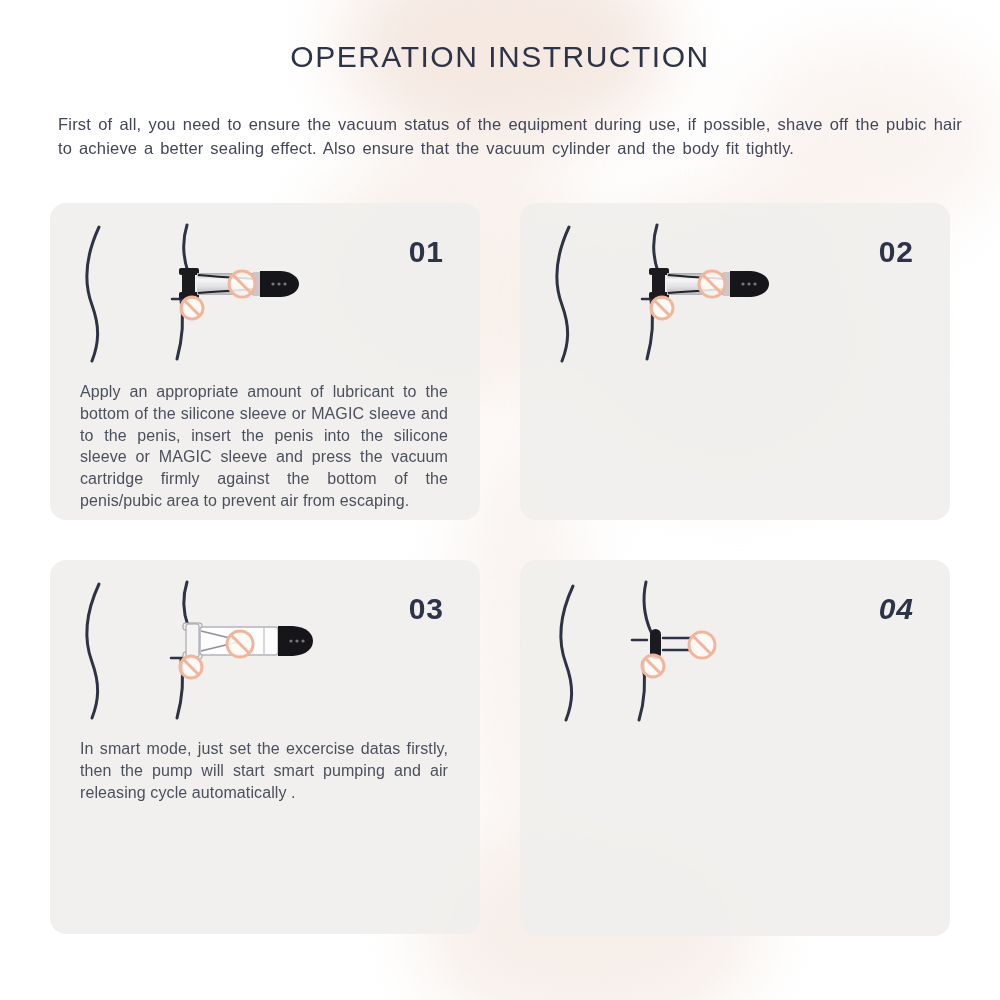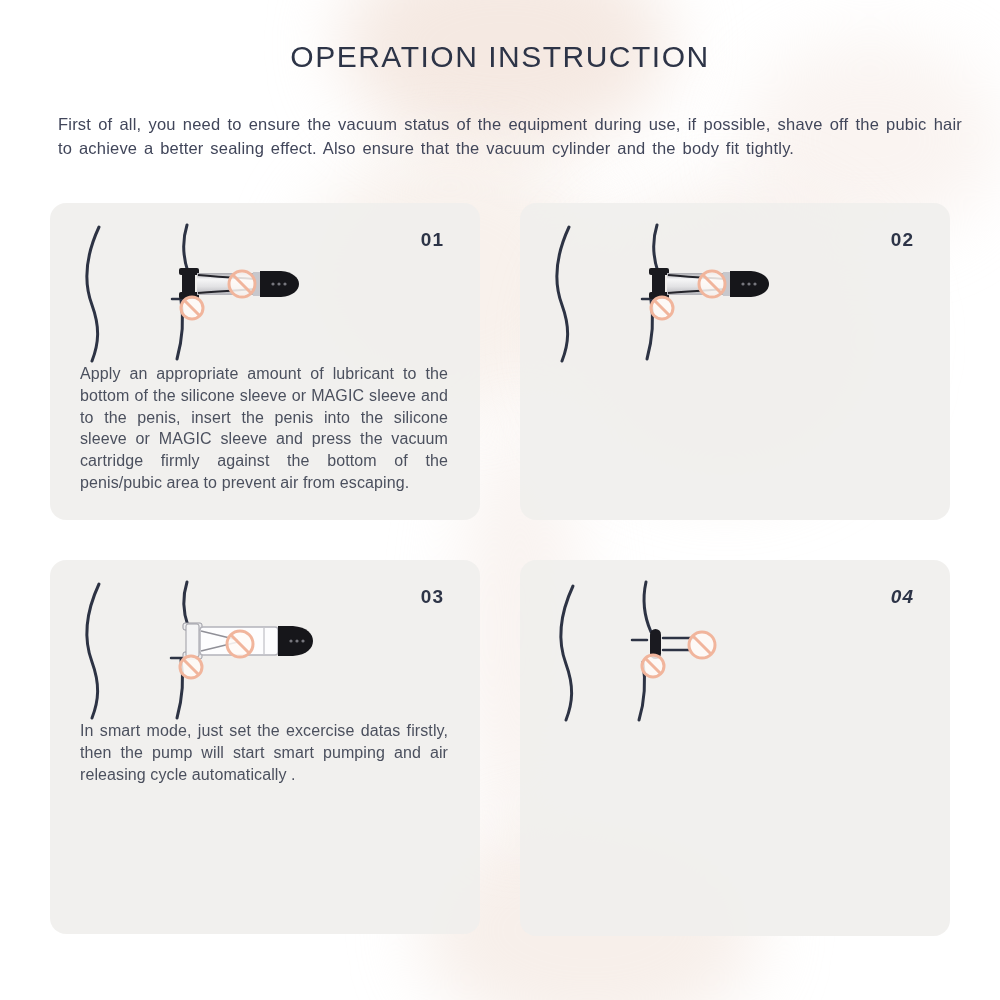--- a/index.html
+++ b/index.html
@@ -52,35 +52,35 @@
     background: rgba(240,239,237,0.92);
     border-radius: 16px;
   }
   .c1 { left: 50px;  top: 203px; height: 317px; }
   .c2 { left: 520px; top: 203px; height: 317px; }
   .c3 { left: 50px;  top: 560px; height: 374px; }
   .c4 { left: 520px; top: 560px; height: 376px; font-style: italic; }
 
   .step-num {
     position: absolute;
-    top: 26px; right: 36px;
-    font-size: 19px;
+    top: 32px; right: 36px;
+    font-size: 30px;
     font-weight: 800;
     letter-spacing: 1px;
     color: #2d3447;
   }
   .illus {
     position: absolute;
     left: 0; top: 0;
     width: 430px; height: 170px;
   }
   .illus svg { display: block; width: 430px; height: 170px; }
   .desc {
     position: absolute;
-    left: 30px; top: 160px;
+    left: 30px; top: 178px;
     width: 368px;
     font-size: 16px;
     line-height: 21.8px;
     letter-spacing: 0.1px;
     color: #4b505e;
     text-align: justify;
   }
   .desc p + p { margin-top: 29px; }
 </style>
 </head>

